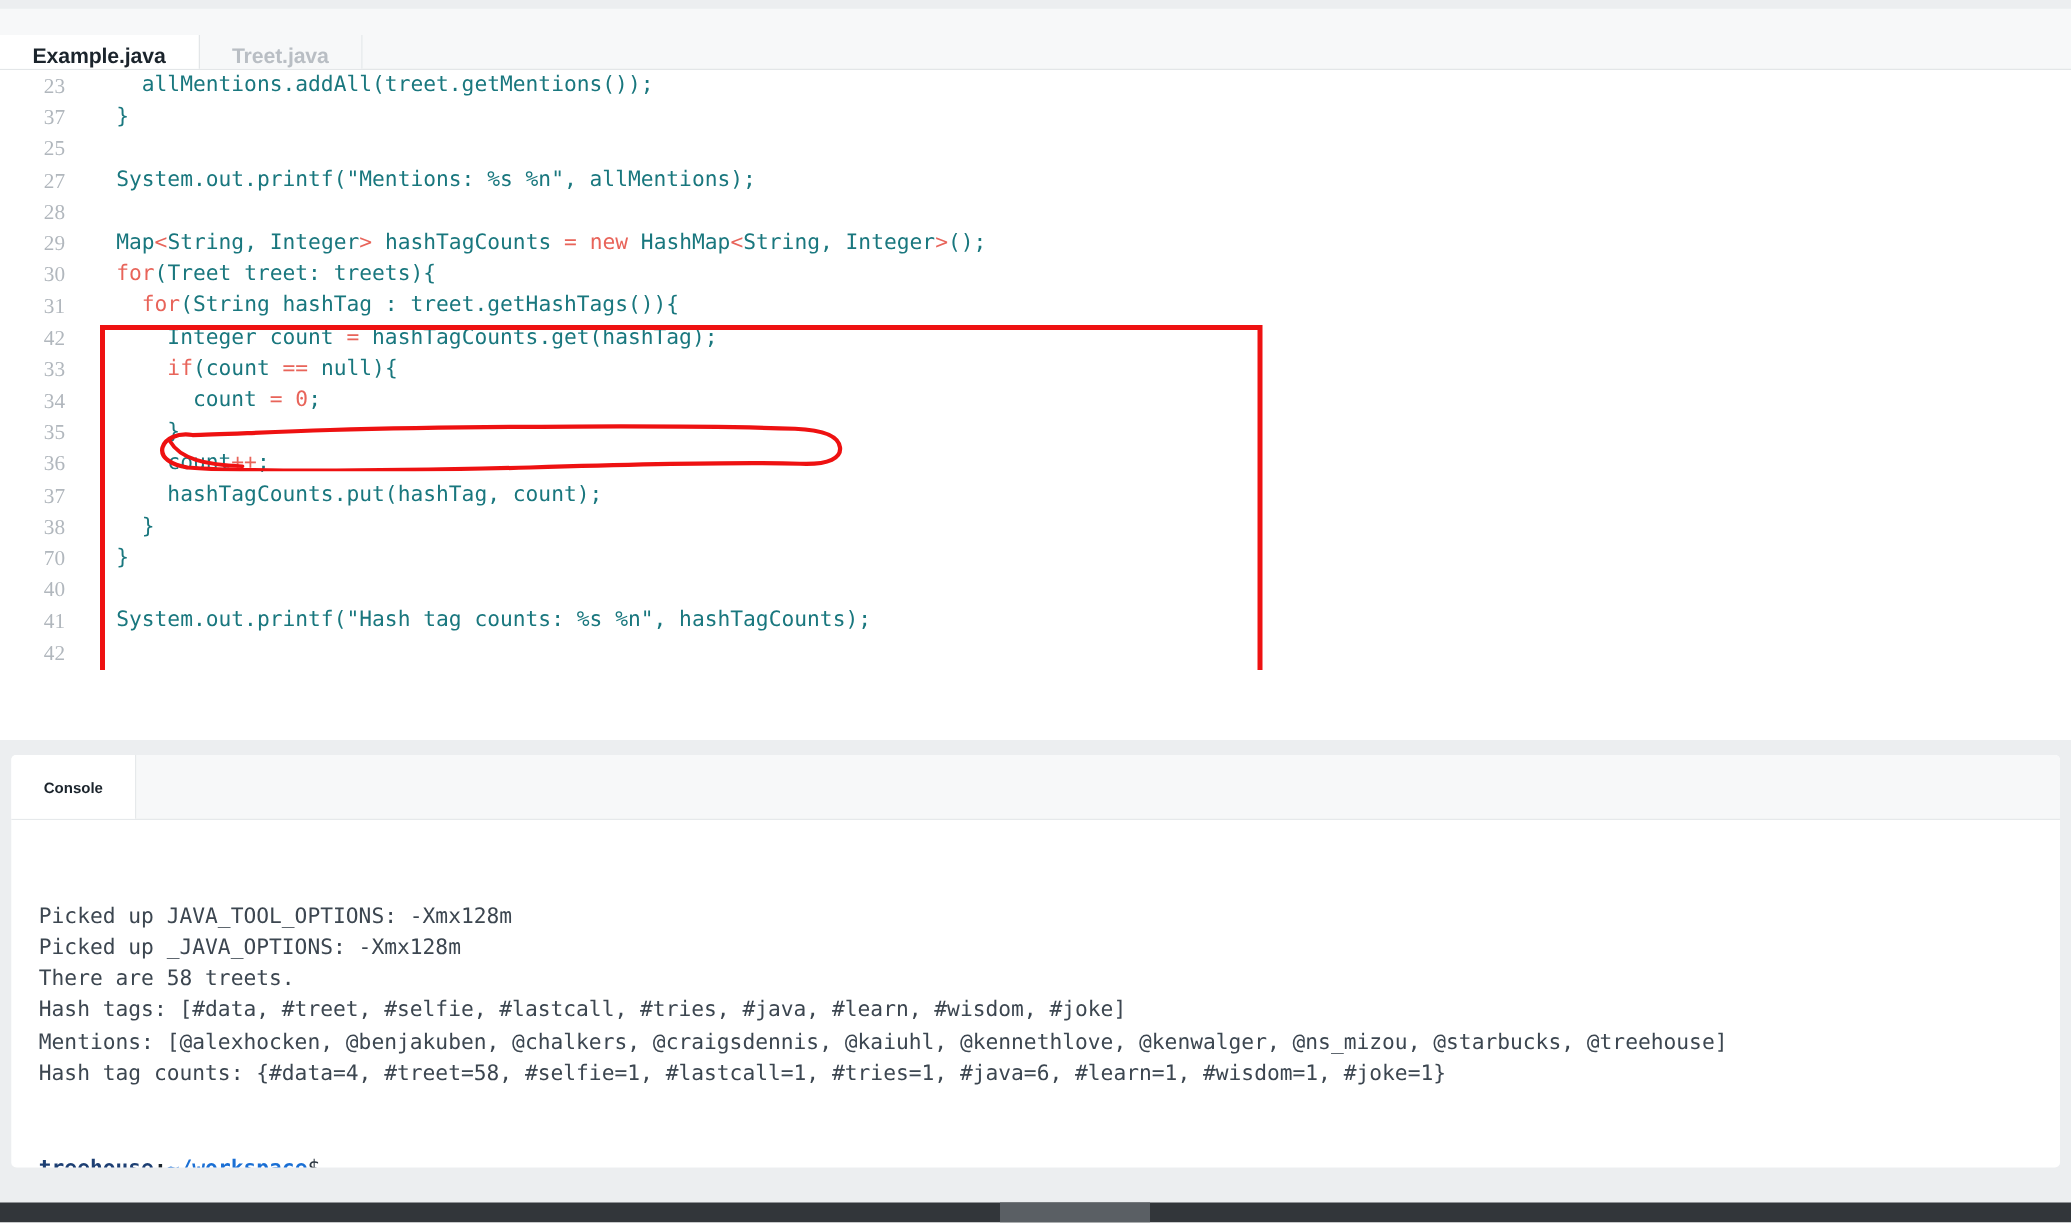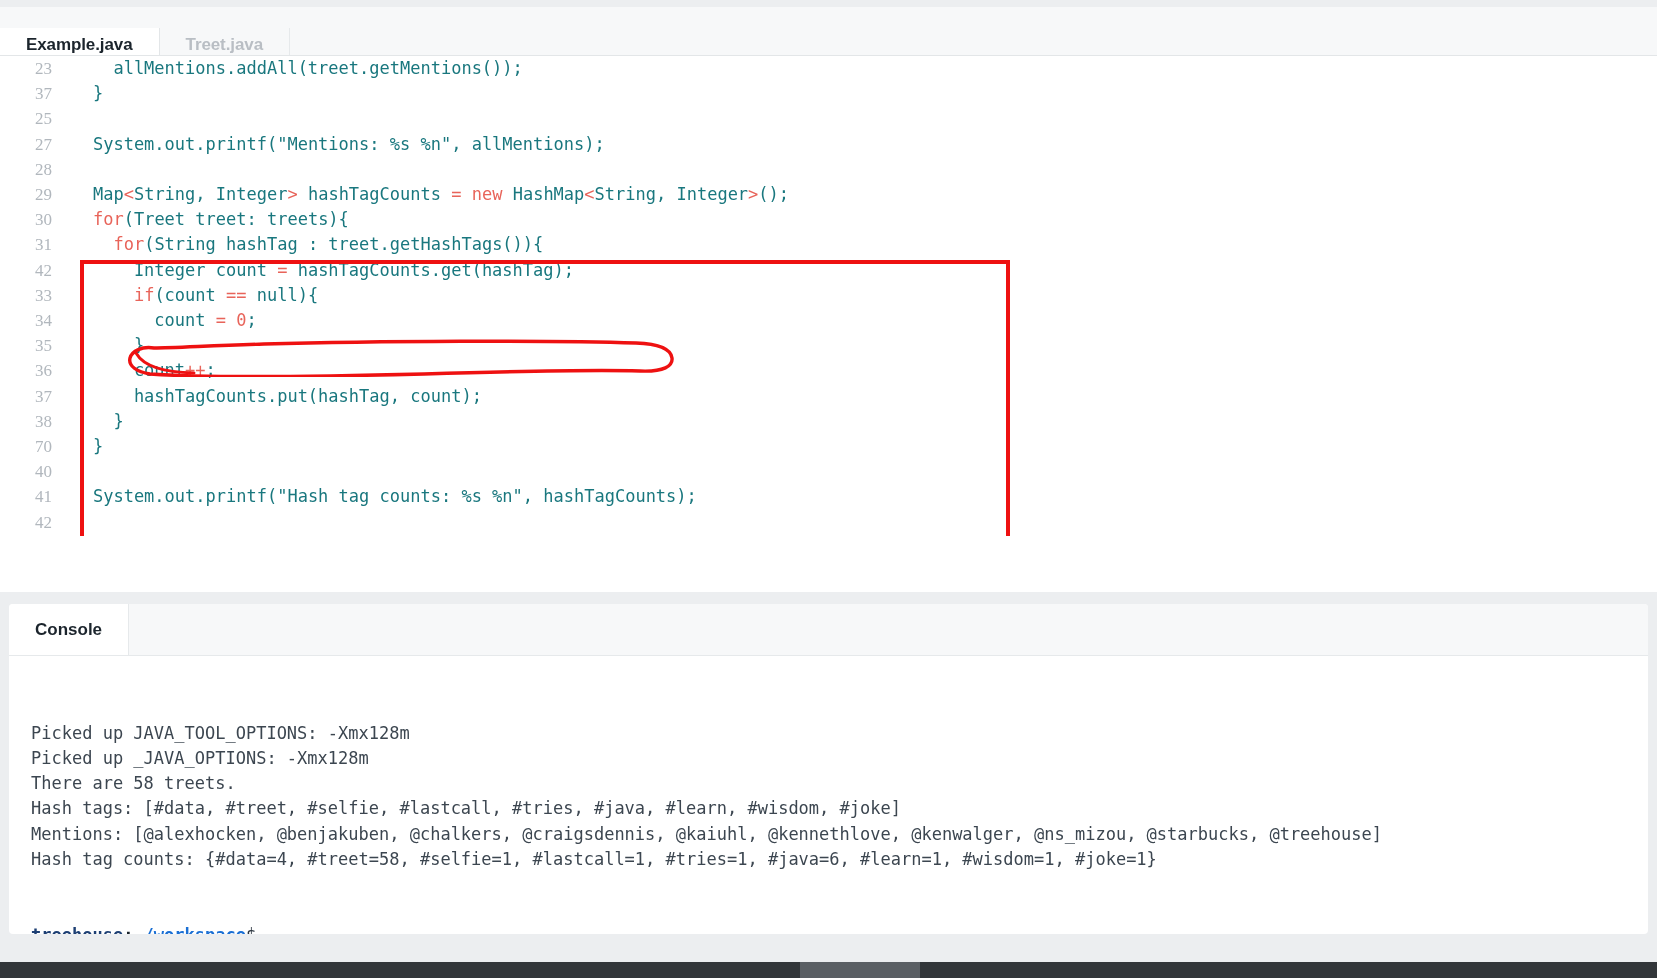--- a/index.html
+++ b/index.html
@@ -160,21 +160,21 @@
     background: #f7f8f9;
     border-bottom: 1px solid #e6e9eb;
     display: flex;
     align-items: stretch;
     box-sizing: border-box;
   }
   .console-tab {
     display: flex;
     align-items: center;
     padding: 0 26px;
-    font-size: 17px;
+    font-size: 12px;
     font-weight: bold;
     color: #1b242c;
     background: #ffffff;
     border-right: 1px solid #e6e9eb;
     cursor: pointer;
     white-space: nowrap;
   }
 
   .console-body {
     padding: 14px 0 0 22px;

